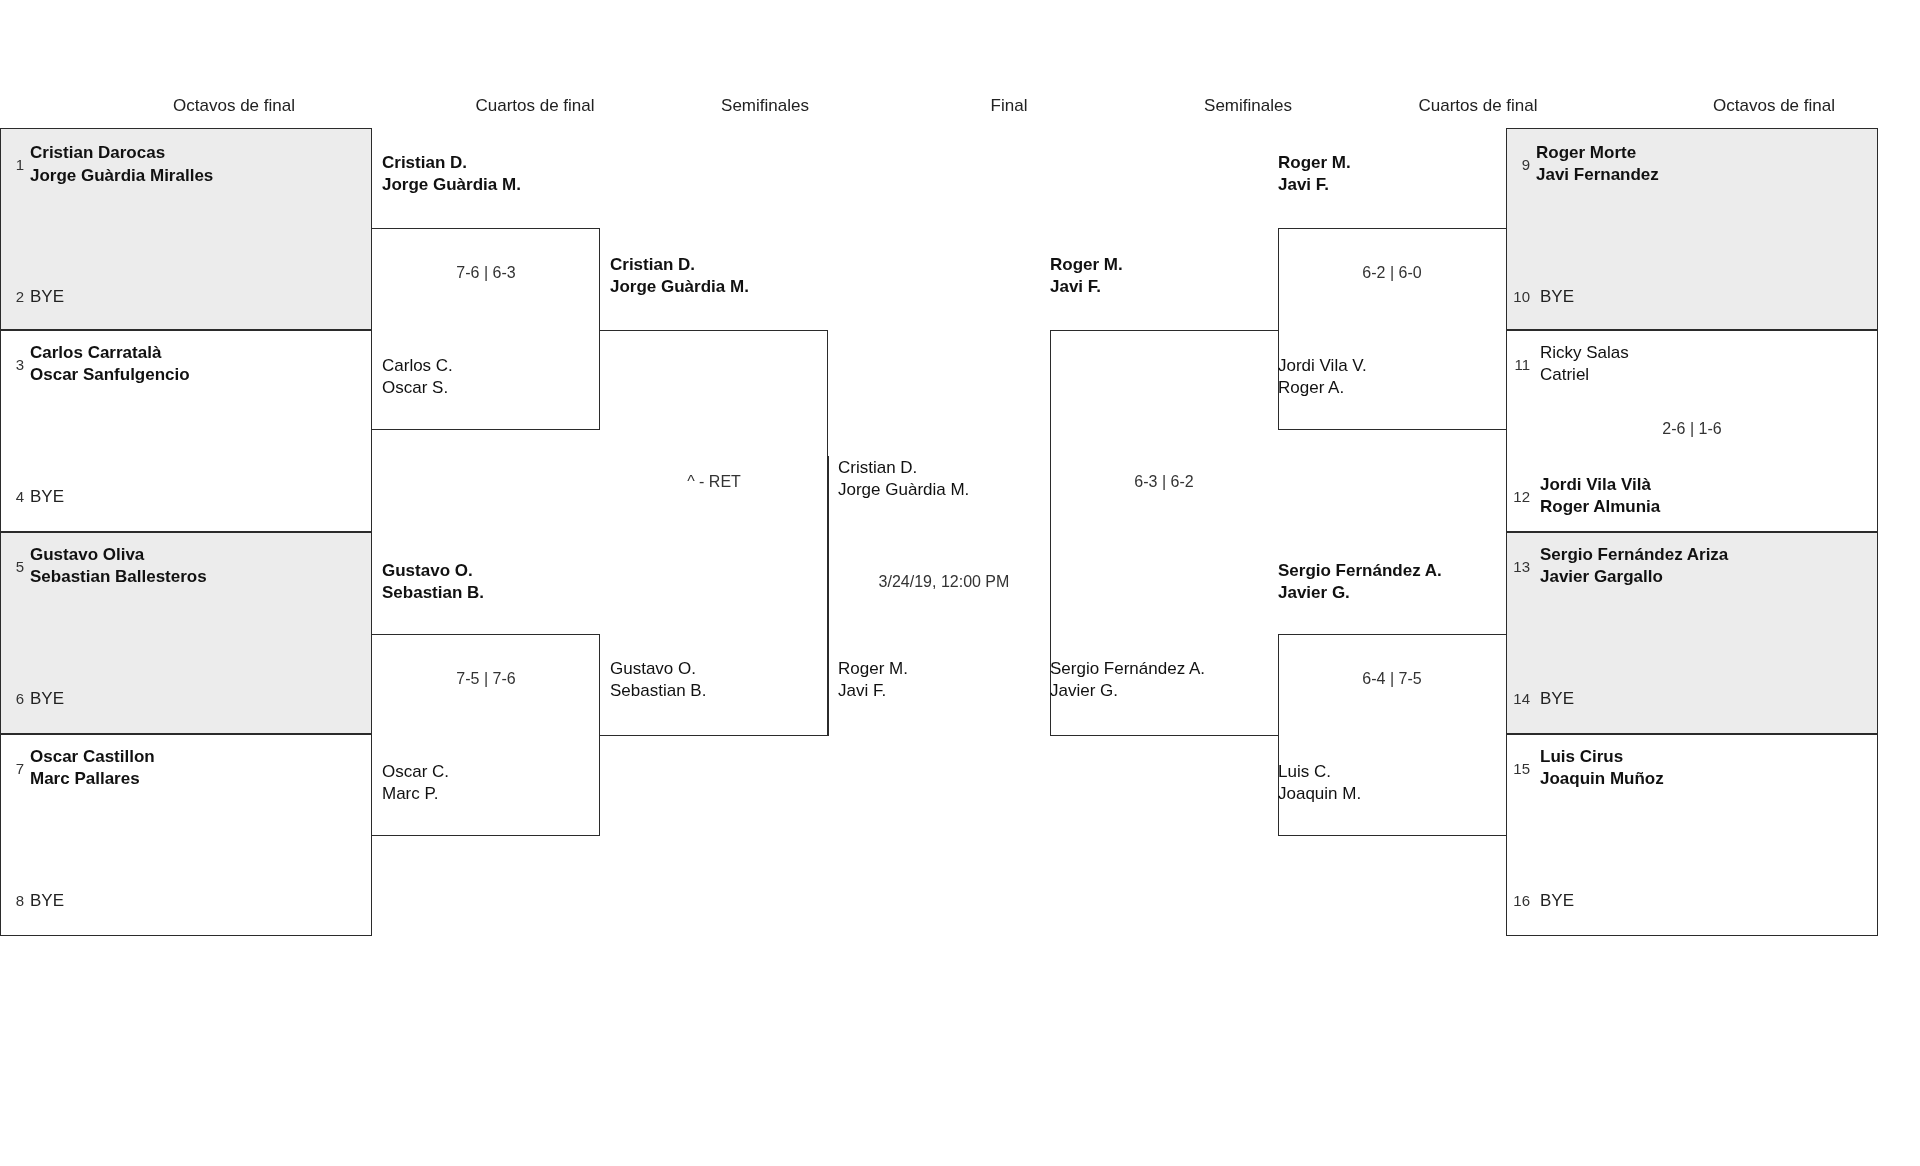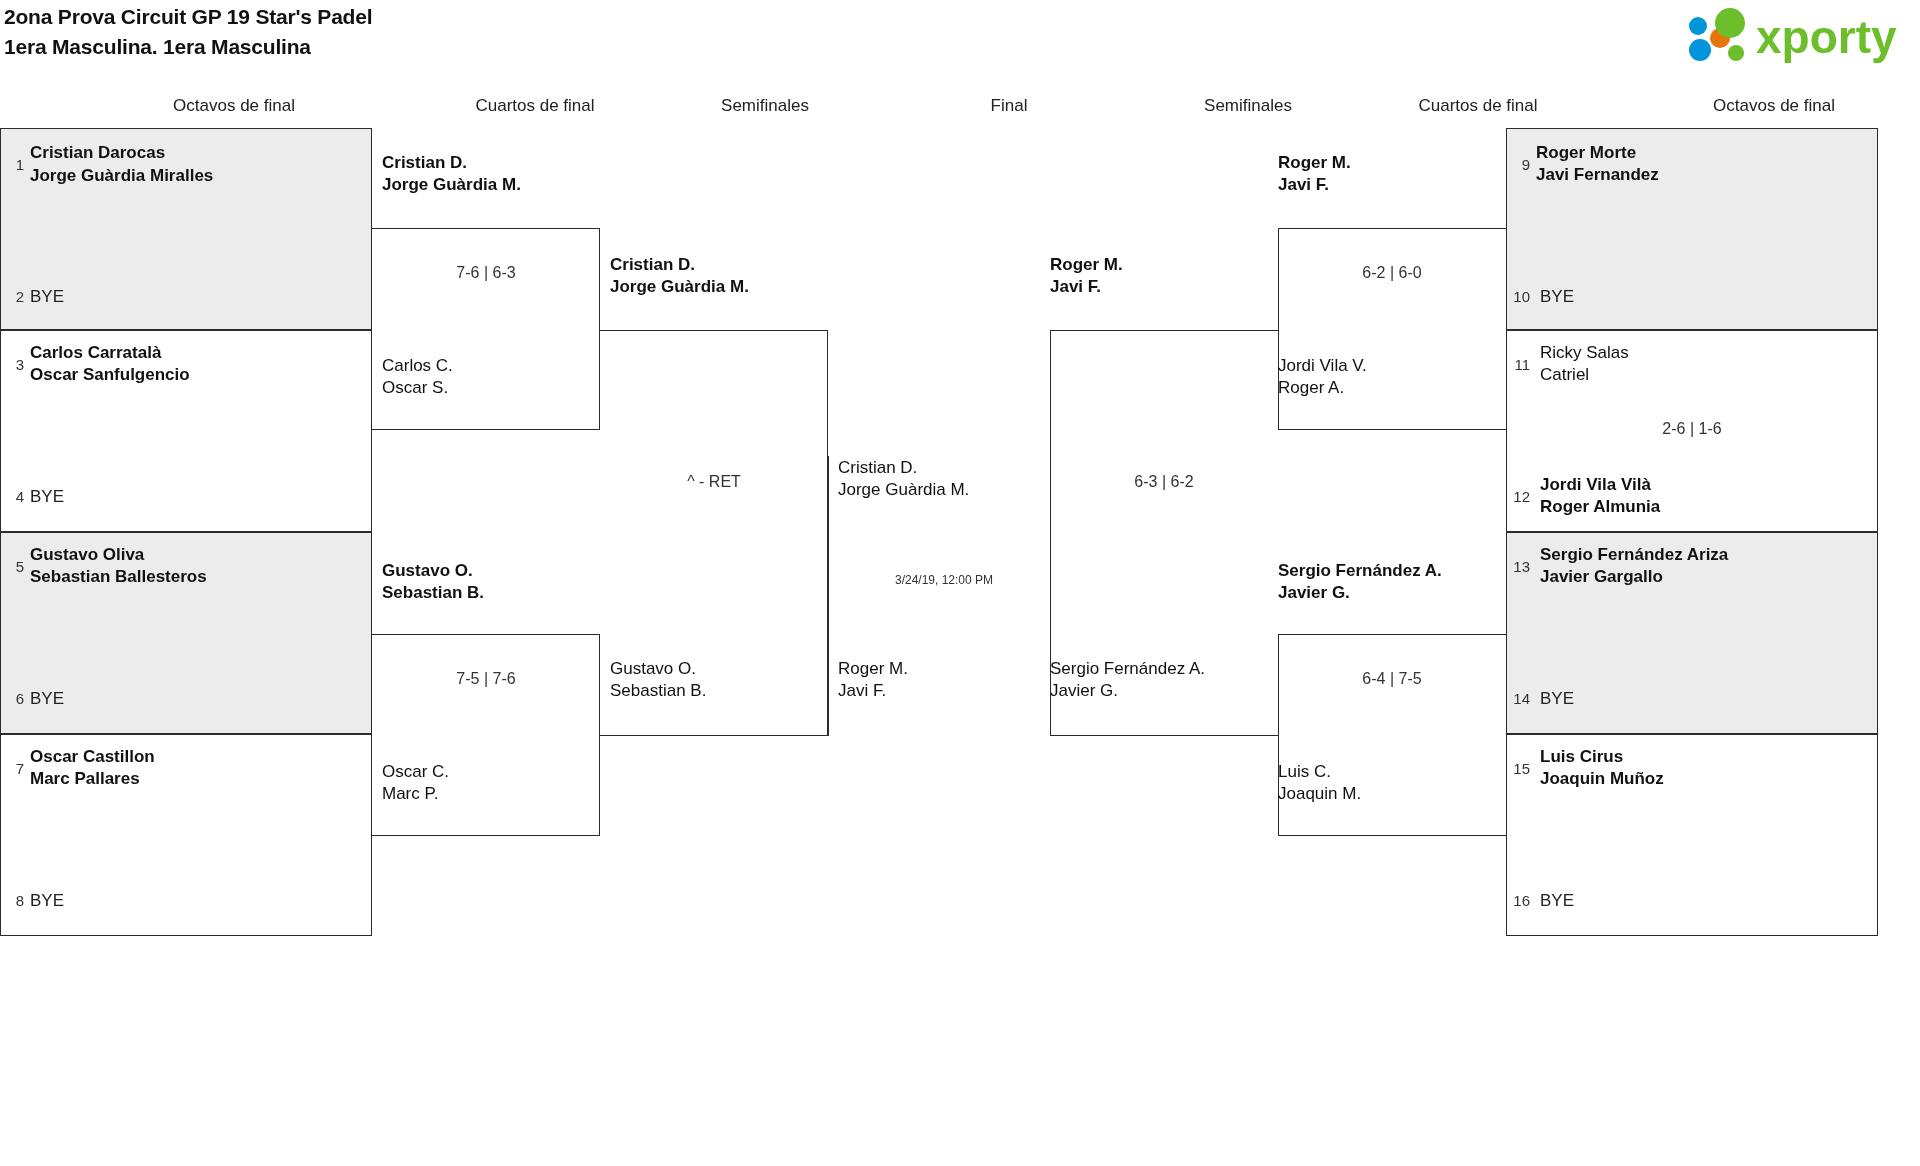--- a/index.html
+++ b/index.html
@@ -41,44 +41,30 @@
   }
 
   
   .entry{position:absolute;font-size:17px;line-height:22px;white-space:nowrap;}
   .entry.bold{font-weight:700;}
   .entry.r{text-align:left;}
 
   .bye{position:absolute;font-size:17px;line-height:22px;color:#222;}
 
   .score{position:absolute;font-size:16px;color:#333;white-space:nowrap;text-align:center;}
-  .datetime{position:absolute;font-size:12px;color:#333;white-space:nowrap;text-align:center;}
+  .datetime{position:absolute;font-size:16px;color:#333;white-space:nowrap;text-align:center;}
 
   .line{position:absolute;background:#2b2b2b;}
 </style>
 </head>
 <body>
 
 <div id="root">
 
-  <div class="title-block">
-    <div class="title-line">2ona Prova Circuit GP 19 Star's Padel</div>
-    <div class="title-line">1era Masculina. 1era Masculina</div>
-  </div>
 
-  <div class="logo">
-    <svg width="240" height="56" viewBox="0 0 240 56">
-      <circle cx="30" cy="18" r="9" fill="#0095da"></circle>
-      <circle cx="32" cy="42" r="11" fill="#0095da"></circle>
-      <circle cx="52" cy="30" r="10" fill="#e8740c"></circle>
-      <circle cx="62" cy="15" r="15" fill="#6cbe2a"></circle>
-      <circle cx="68" cy="45" r="8" fill="#6cbe2a"></circle>
-      <text x="88" y="45" font-family="Liberation Sans, sans-serif" font-size="46" font-weight="700" fill="#6cbe2a">xporty</text>
-    </svg>
-  </div>
 
   <div class="round-head" style="left:0px;width:372px;">Octavos de final</div>
   <div class="round-head" style="left:372px;width:230px;">Cuartos de final</div>
   <div class="round-head" style="left:602px;width:230px;">Semifinales</div>
   <div class="round-head" style="left:832px;width:258px;">Final</div>
   <div class="round-head" style="left:1050px;width:300px;">Semifinales</div>
   <div class="round-head" style="left:1280px;width:300px;">Cuartos de final</div>
   <div class="round-head" style="left:1540px;width:372px;">Octavos de final</div>
 
   <div class="box grey" style="left:0px;top:128px;width:372px;height:202px;"></div>

